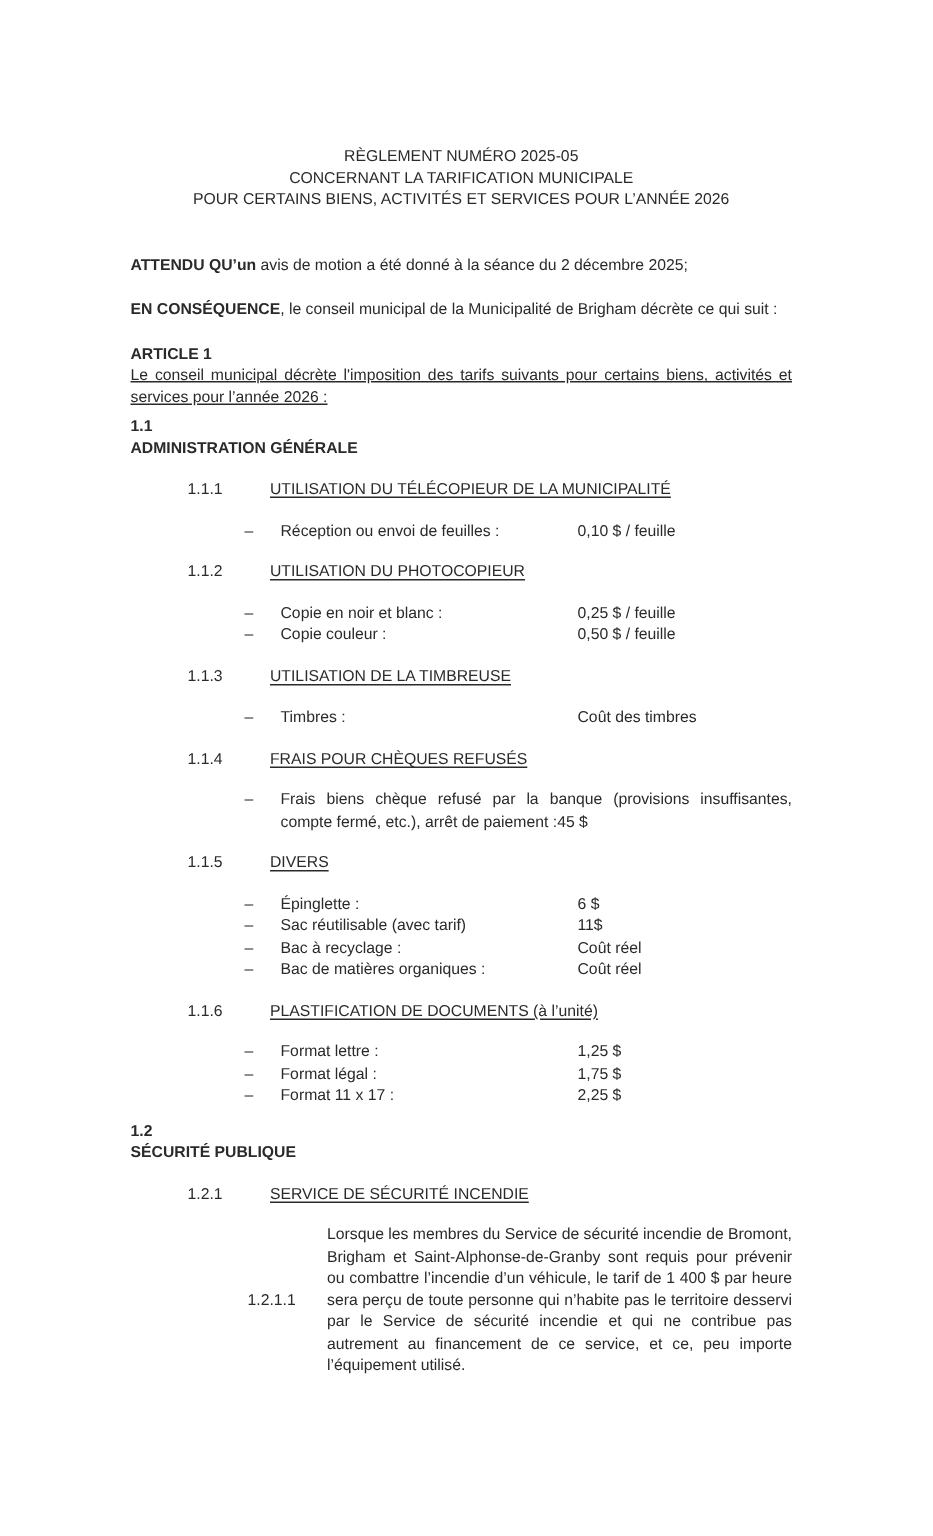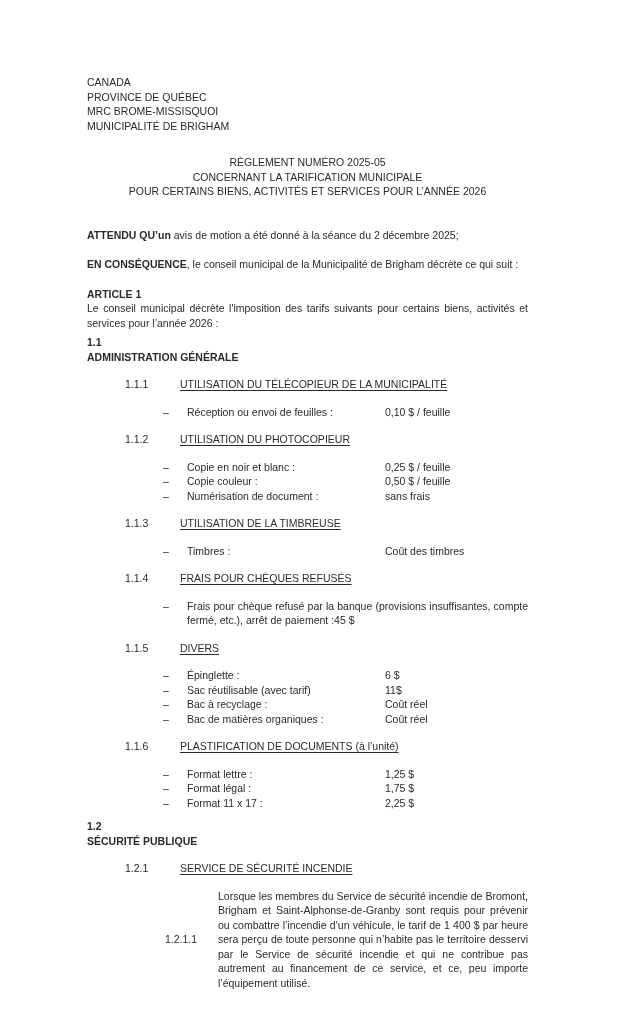--- a/index.html
+++ b/index.html
@@ -10,21 +10,21 @@
     background:#ffffff;
     font-family:"Liberation Sans","DejaVu Sans",sans-serif;
     font-size:10.5px;
     line-height:14.5px;
     color:#2a2a2a;
     overflow:hidden;
   }
   .content { position:absolute; left:87px; top:75px; width:441px; }
   .b { font-weight:bold; }
   .u { text-decoration:underline; text-underline-offset:1.5px; }
-  .j { text-align:justify; }
+  .j { text-align:justify;text-decoration:underline; }
   .mt5  { margin-top:5px; }
   .mt9  { margin-top:9px; }
   .mt13 { margin-top:13px; }
   .mt15 { margin-top:15px; }
   .mt22 { margin-top:22px; }
   .mt29 { margin-top:29px; }
   .title-block { text-align:center; font-weight:normal; }
   .sec { display:flex; font-weight:bold;flex-direction:column; }
   .sec-num { width:40px; flex:none; }
   .sub { display:flex; padding-left:38px;gap:15px; }
@@ -41,26 +41,20 @@
   .clause { display:flex; padding-left:78px;align-items:center; }
   .clause-num { width:53px; flex:none; }
   .clause-text { width:310px; text-align:justify; }
 </style>
 </head>
 <body>
 
 <div class="page">
   <div class="content">
 
-    <div>
-      <div>CANADA</div>
-      <div>PROVINCE DE QUÉBEC</div>
-      <div>MRC BROME-MISSISQUOI</div>
-      <div>MUNICIPALITÉ DE BRIGHAM</div>
-    </div>
 
     <div class="title-block mt22">
       <div>RÈGLEMENT NUMÉRO 2025-05</div>
       <div>CONCERNANT LA TARIFICATION MUNICIPALE</div>
       <div>POUR CERTAINS BIENS, ACTIVITÉS ET SERVICES POUR L’ANNÉE 2026</div>
     </div>
 
     <p class="mt29"><span class="b">ATTENDU QU’un</span><span> avis de motion a été donné à la séance du 2 décembre 2025;</span></p>
 
     <p class="mt15"><span class="b">EN CONSÉQUENCE</span><span>, le conseil municipal de la Municipalité de Brigham décrète ce qui suit :</span></p>
@@ -95,46 +89,41 @@
       <div class="item">
         <span class="dash"></span>
         <span class="ilabel">Copie en noir et blanc :</span>
         <span class="iprice">0,25 $ / feuille</span>
       </div>
       <div class="item">
         <span class="dash"></span>
         <span class="ilabel">Copie couleur :</span>
         <span class="iprice">0,50 $ / feuille</span>
       </div>
-      <div class="item">
-        <span class="dash"></span>
-        <span class="ilabel">Numérisation de document :</span>
-        <span class="iprice">sans frais</span>
-      </div>
     </div>
 
     <div class="sub mt13">
       <span class="sub-num">1.1.3</span>
       <span class="u">UTILISATION DE LA TIMBREUSE</span>
     </div>
     <div class="items mt13">
       <div class="item">
         <span class="dash"></span>
         <span class="ilabel">Timbres :</span>
         <span class="iprice">Coût des timbres</span>
       </div>
     </div>
 
     <div class="sub mt13">
       <span class="sub-num">1.1.4</span>
       <span class="u">FRAIS POUR CHÈQUES REFUSÉS</span>
     </div>
     <div class="item-long mt13">
       <span class="dash"></span>
-      <span class="longtext"><span>Frais pour chèque refusé par la banque (provisions insuffisantes, compte fermé, etc.), arrêt de paiement :</span><span class="price-inline">45 $</span></span>
+      <span class="longtext"><span>Frais biens chèque refusé par la banque (provisions insuffisantes, compte fermé, etc.), arrêt de paiement :</span><span class="price-inline">45 $</span></span>
     </div>
 
     <div class="sub mt13">
       <span class="sub-num">1.1.5</span>
       <span class="u">DIVERS</span>
     </div>
     <div class="items mt13">
       <div class="item">
         <span class="dash"></span>
         <span class="ilabel">Épinglette :</span>

